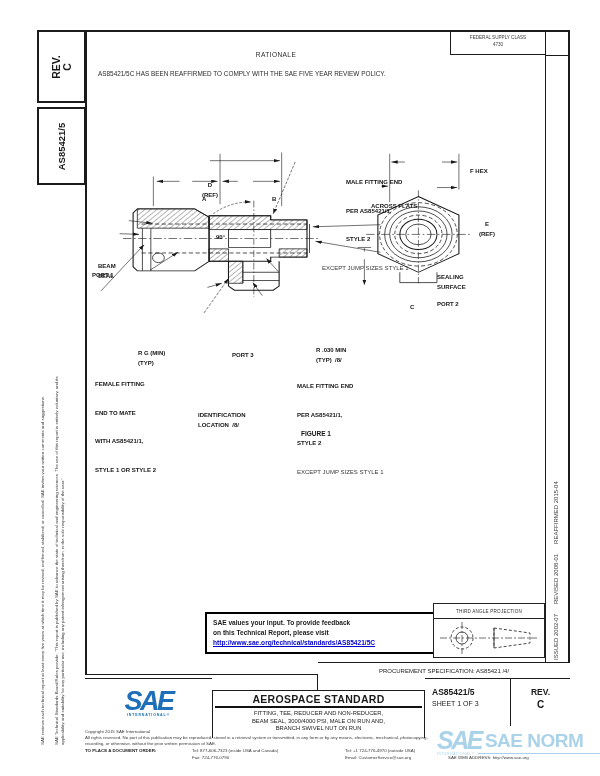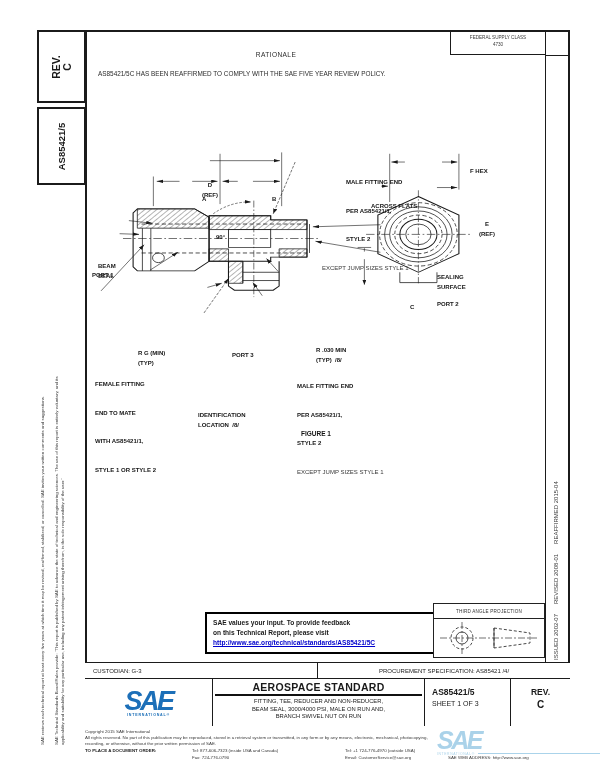--- a/index.html
+++ b/index.html
@@ -33,21 +33,21 @@
             padding:4px 6px;font-size:6.6px;font-weight:bold;line-height:10px;background:#fff;}
   .feedback a{color:#0000cc;text-decoration:underline;cursor:pointer;}
   
   .proj{position:absolute;left:433px;top:603px;width:112px;height:55px;border:1.2px solid #222;box-sizing:border-box;background:#fff;}
   .proj .hd{height:15px;border-bottom:1.2px solid #222;box-sizing:border-box;text-align:center;
             font-size:4.6px;line-height:15px;color:#333;letter-spacing:.2px;}
   
   .cell{position:absolute;box-sizing:border-box;background:#fff;}
   .bt{border-top:1.6px solid #1b1b1b;}
   .bl{border-left:1.6px solid #1b1b1b;}
-  .br{border-right:1.6px solid #1b1b1b;}
+  .br{border-right:1.6px solid #1b1b1b;margin-top:12px;}
   .cust{font-size:6px;line-height:16px;padding-left:8px;color:#222;}
   .proc{font-size:6px;line-height:16px;text-align:center;color:#222;}
   .tb-head{font-weight:bold;font-size:10.5px;text-align:center;letter-spacing:.3px;border-bottom:2px solid #111;
            padding:2px 0 1px 0;margin:0 2px;}
   .tb-line{font-size:5.8px;text-align:center;line-height:7.5px;color:#222;}
   .docnum{font-weight:bold;font-size:8.5px;padding:8px 0 0 7px;}
   .sheet{font-size:7px;padding:3px 0 0 7px;color:#222;}
   .revl{font-weight:bold;font-size:8.5px;text-align:center;padding-top:8px;}
   .revv{font-weight:bold;font-size:10px;text-align:center;padding-top:2px;}
   
@@ -288,20 +288,21 @@
   <div class="fp fpb" style="left:85px;top:748px;">TO PLACE A DOCUMENT ORDER:</div>
   <div class="fp" style="left:192px;top:748px;">Tel: 877-606-7323 (inside USA and Canada)</div>
   <div class="fp" style="left:345px;top:748px;">Tel: +1 724-776-4970 (outside USA)</div>
   <div class="fp" style="left:192px;top:755px;">Fax: 724-776-0790</div>
   <div class="fp" style="left:345px;top:755px;">Email: CustomerService@sae.org</div>
   <div class="fp" style="left:448px;top:755px;">SAE WEB ADDRESS: http://www.sae.org</div>
 
   <div class="wm">
     <div class="row">
       <span class="glyph">SAE</span>
+      <span class="name">SAE NORM</span>
     </div>
     <div class="row" style="align-items:center;gap:3px;margin-top:1px;">
       <span class="sub">INTERNATIONAL®</span>
       <span class="bar"></span>
     </div>
   </div>
 
 </div>
 
 </body></html>

